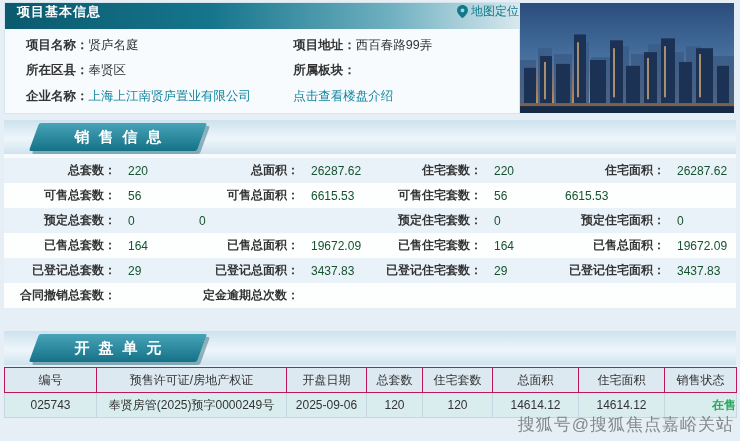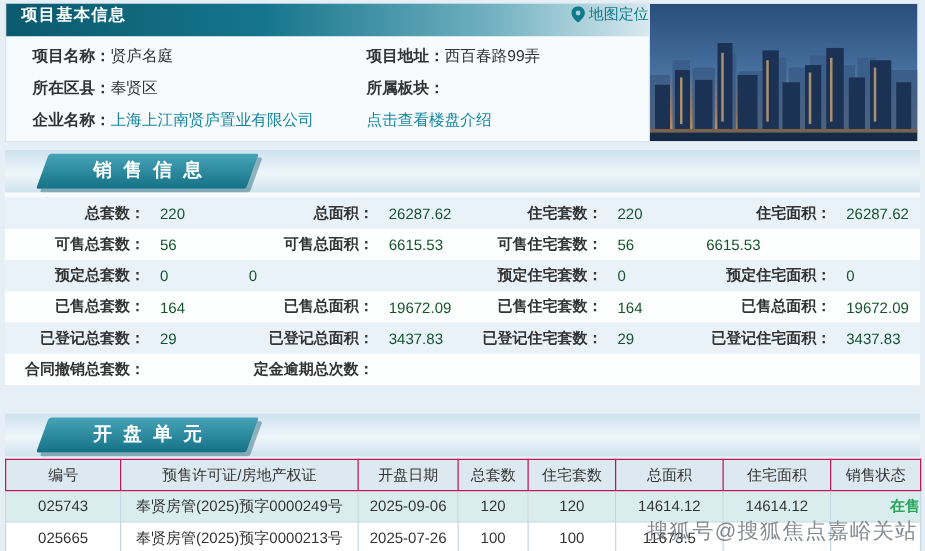--- a/index.html
+++ b/index.html
@@ -294,26 +294,16 @@
     <tr class="onsale-row">
       <td>025743</td>
       <td>奉贤房管(2025)预字0000249号</td>
       <td>2025-09-06</td>
       <td>120</td>
       <td>120</td>
       <td>14614.12</td>
       <td>14614.12</td>
       <td class="status-on">在售</td>
     </tr>
-    <tr class="plain-row">
-      <td>025665</td>
-      <td>奉贤房管(2025)预字0000213号</td>
-      <td>2025-07-26</td>
-      <td>100</td>
-      <td>100</td>
-      <td>11673.5</td>
-      <td></td>
-      <td></td>
-    </tr>
   </tbody>
 </table>
 
 <div class="watermark">搜狐号@搜狐焦点嘉峪关站</div>
 
 </body></html>

